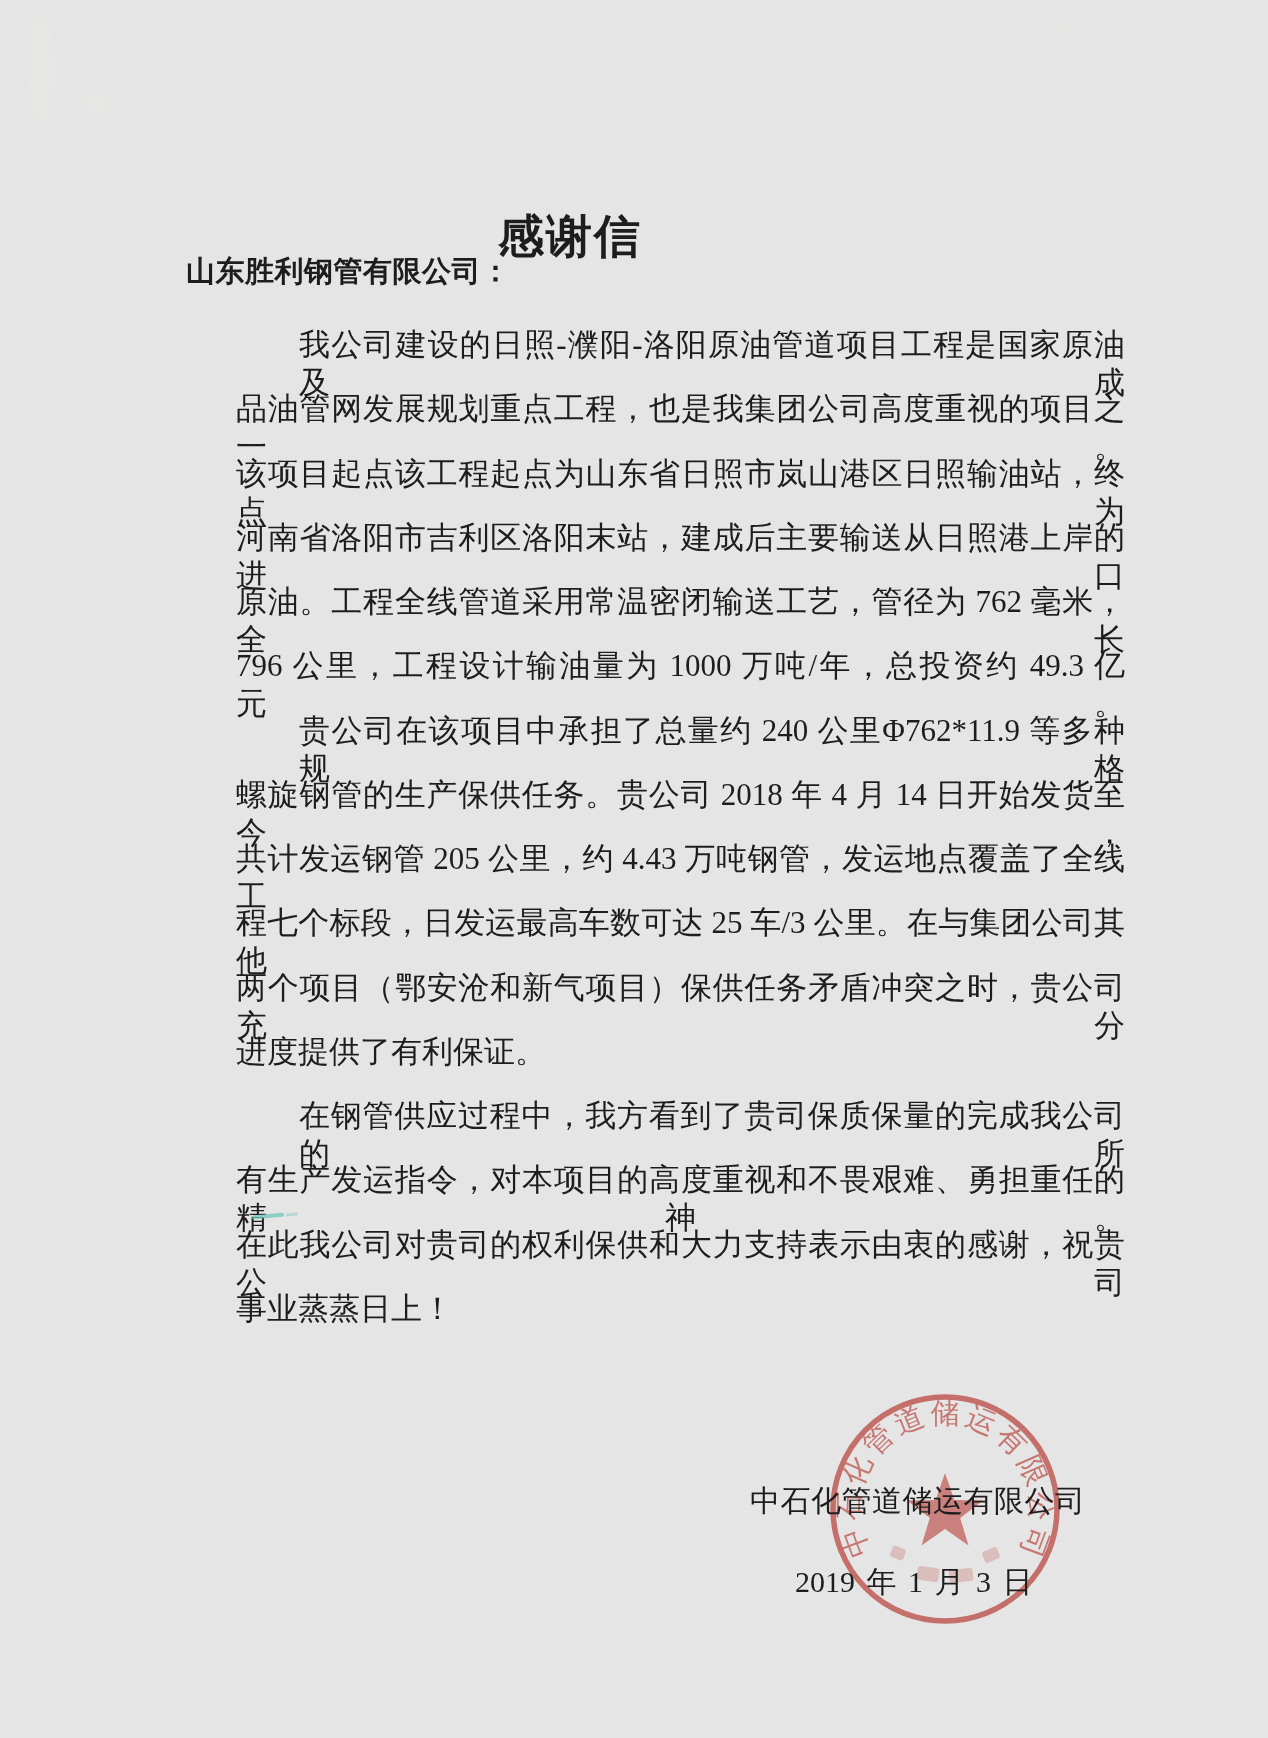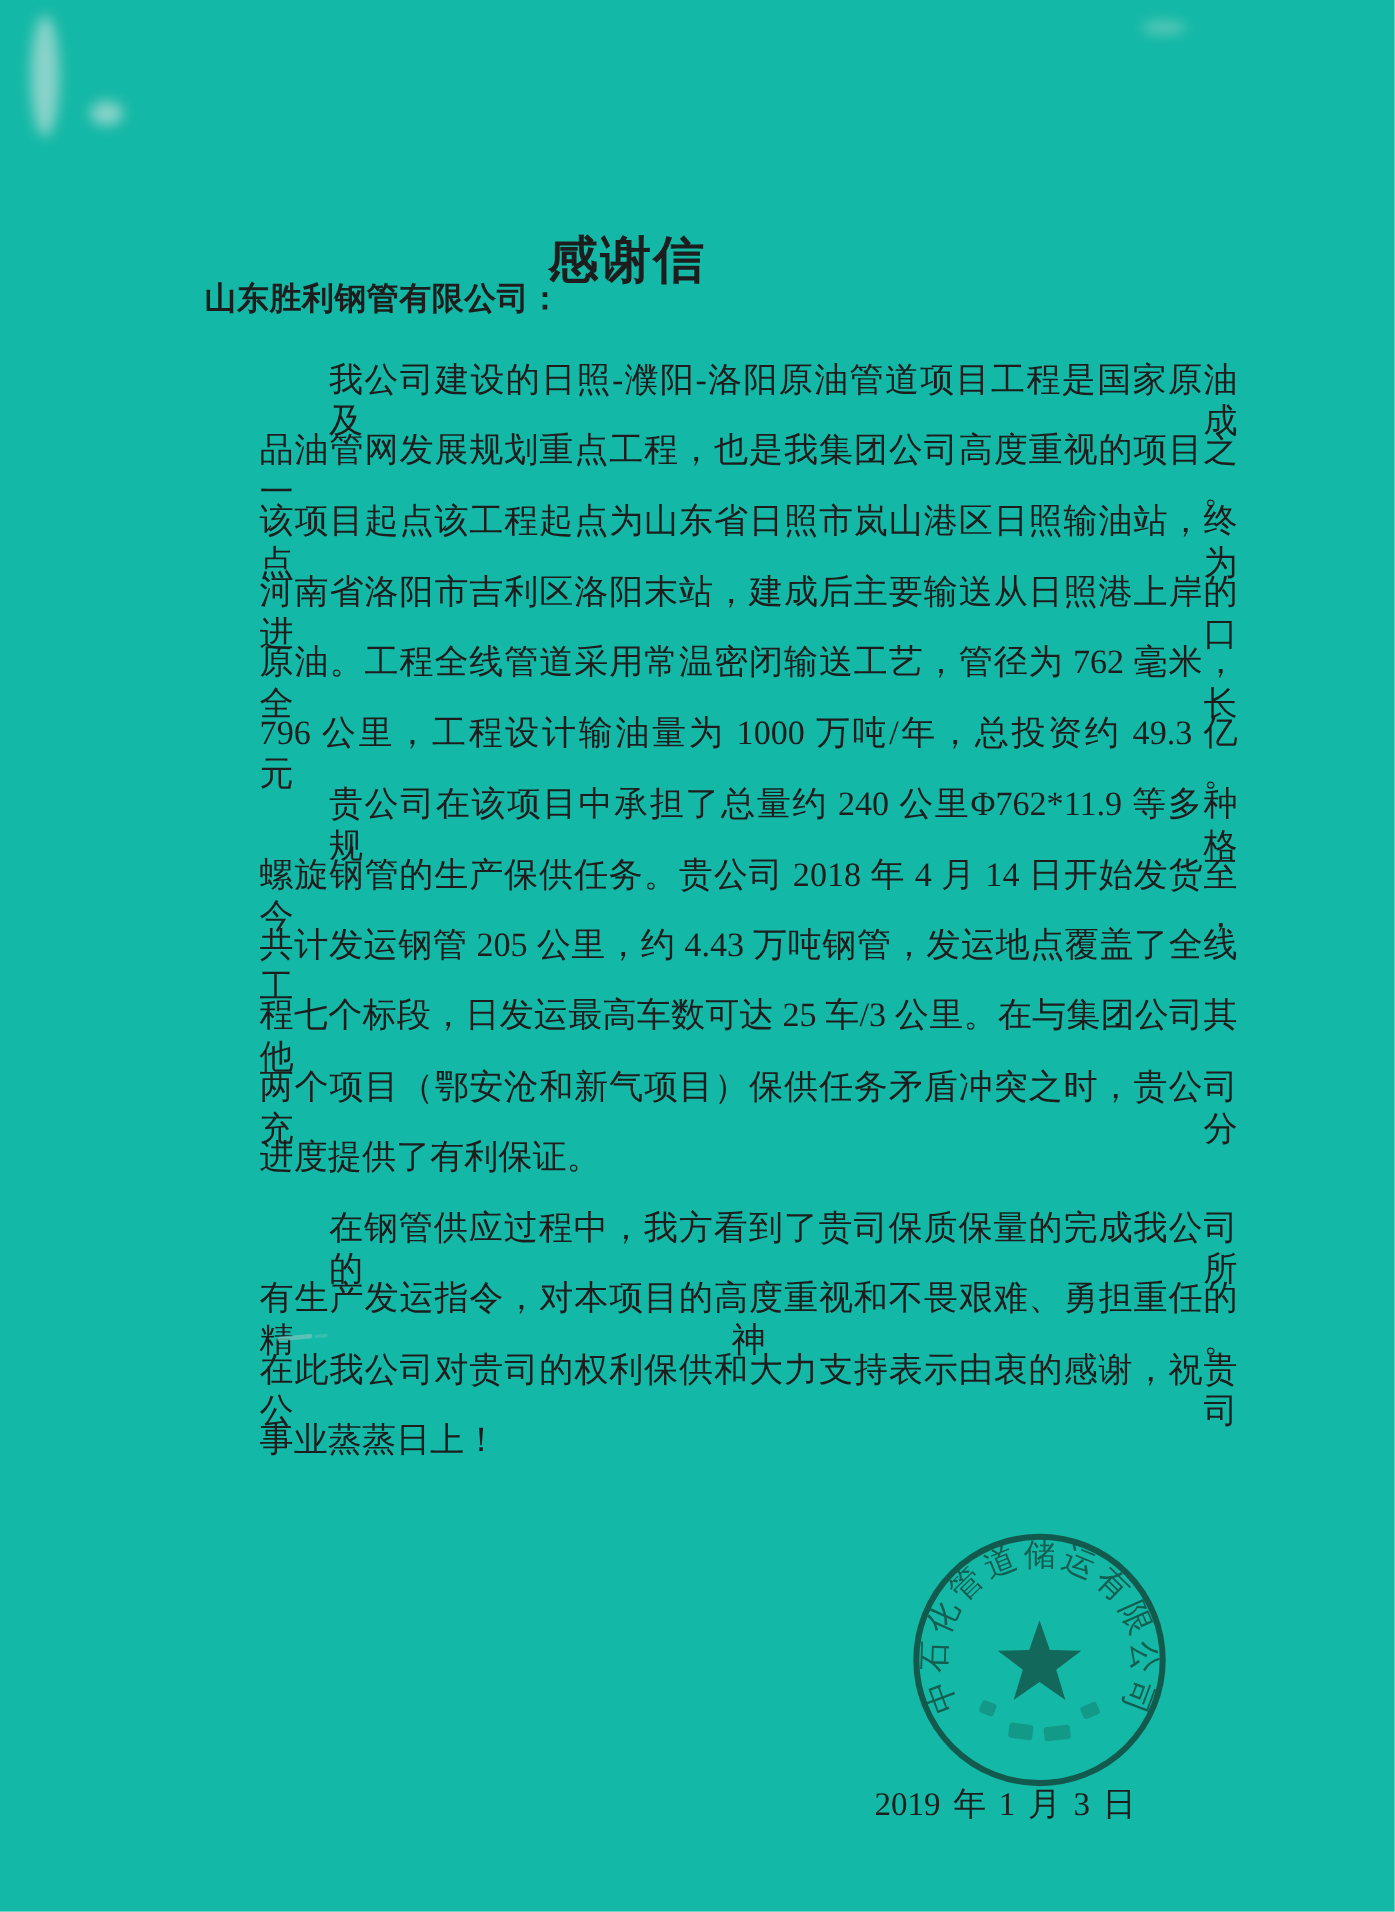--- a/index.html
+++ b/index.html
@@ -1,19 +1,19 @@
 <!DOCTYPE html>
 <html><head>
 <meta charset="utf-8">
 <style>
   html,body{margin:0;padding:0;background:#ffffff;}
   .page{
     position:relative;
     width:1268px;height:1738px;
-    background:#14b8a6;
+    background:#e5e5e5;
     overflow:hidden;
     font-family:"Liberation Serif","DejaVu Serif",serif;
     color:#1d1d1d;
   }
   
   .smudge{position:absolute;background:#e9e9e6;filter:blur(6px);opacity:.55;border-radius:50%;}
   .smudge.s1{left:28px;top:14px;width:26px;height:110px;}
   .smudge.s2{left:82px;top:92px;width:30px;height:22px;}
   .smudge.s3{left:1038px;top:20px;width:40px;height:10px;opacity:.4;}
 
@@ -40,21 +40,21 @@
   }
   .line.indent{padding-left:63px;}
   .line.end{text-align-last:left;}
 
   .signature{
     position:absolute;left:750px;top:1481px;
     font-size:30px;white-space:nowrap;letter-spacing:0.5px;
     z-index:3;
   }
   .sign-date{
-    position:absolute;left:795px;top:1620px;
+    position:absolute;left:795px;top:1562px;
     font-size:30px;white-space:nowrap;word-spacing:4px;
     z-index:3;
   }
   .stamp{
     position:absolute;left:825px;top:1389px;
     width:240px;height:240px;
     z-index:2;
     mix-blend-mode:multiply;
     opacity:.88;
   }
@@ -90,20 +90,21 @@
     <div class="line">共计发运钢管 205 公里，约 4.43 万吨钢管，发运地点覆盖了全线工</div>
     <div class="line">程七个标段，日发运最高车数可达 25 车/3 公里。在与集团公司其他</div>
     <div class="line">两个项目（鄂安沧和新气项目）保供任务矛盾冲突之时，贵公司充分</div>
     <div class="line end">进度提供了有利保证。</div>
     <div class="line indent">在钢管供应过程中，我方看到了贵司保质保量的完成我公司的所</div>
     <div class="line">有生产发运指令，对本项目的高度重视和不畏艰难、勇担重任的精神。</div>
     <div class="line">在此我公司对贵司的权利保供和大力支持表示由衷的感谢，祝贵公司</div>
     <div class="line end">事业蒸蒸日上！</div>
   </div>
 
+  <div class="signature">中石化管道储运有限公司</div>
   <div class="sign-date">2019 年 1 月 3 日</div>
 
   <svg class="stamp" viewBox="0 0 240 240" xmlns="http://www.w3.org/2000/svg">
     <defs>
       <filter id="inkblur" x="-10%" y="-10%" width="120%" height="120%">
         <feGaussianBlur stdDeviation="0.7"></feGaussianBlur>
       </filter>
       <path id="sealArc" d="M 45.5 163 A 86 86 0 1 1 194.5 163" fill="none"></path>
     </defs>
     <circle cx="120" cy="120" r="112" fill="none" stroke="#cf4f46" stroke-width="5.5" opacity="0.85" filter="url(#inkblur)"></circle>

